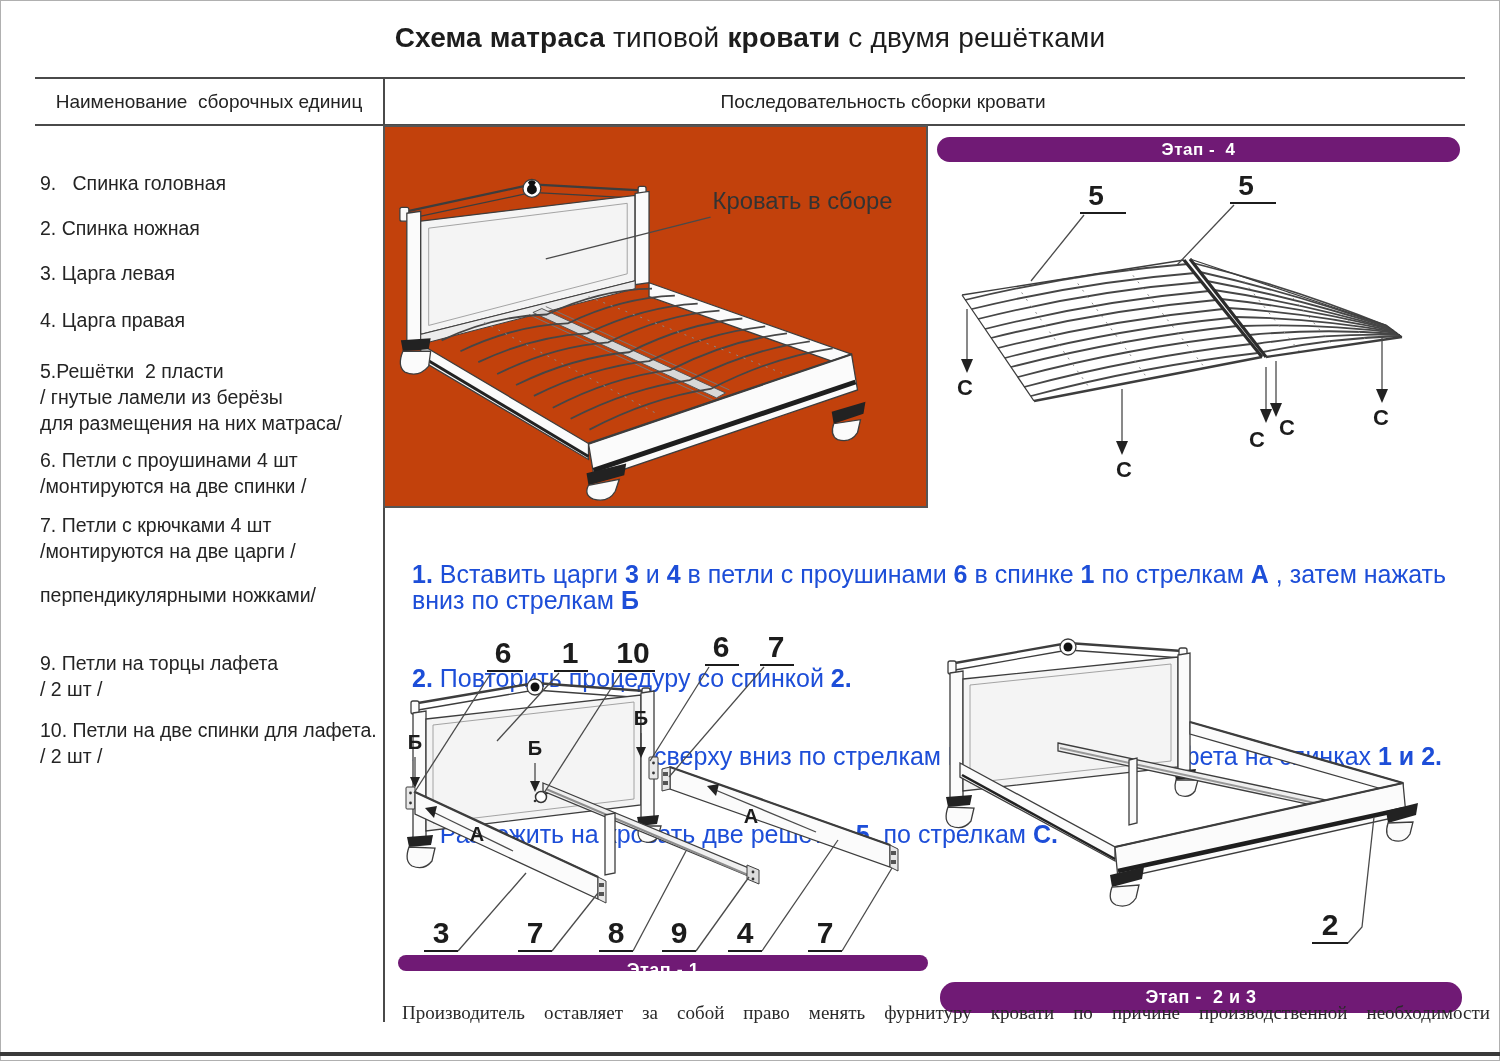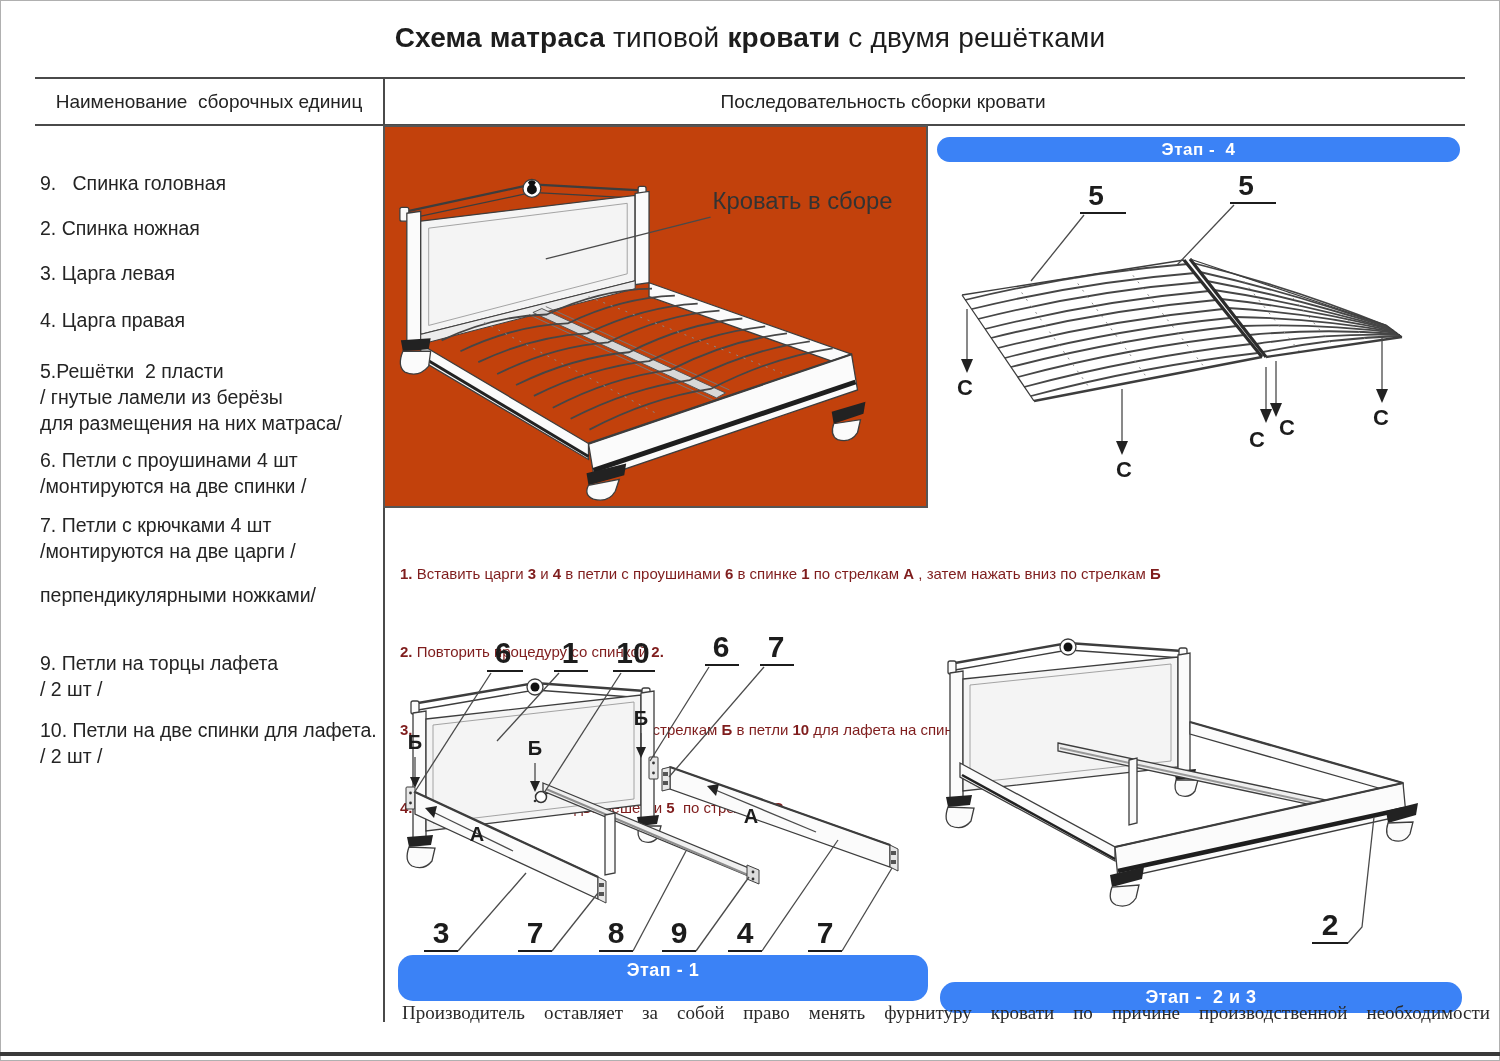--- a/index.html
+++ b/index.html
@@ -7,24 +7,24 @@
         font-family:"Liberation Sans",sans-serif;color:#222;
         box-shadow:inset 0 0 0 1px #b0b0b0;overflow:hidden;margin:0 auto;}
   .abs{position:absolute;}
   .title{top:22px;left:0;width:100%;text-align:center;font-size:28px;color:#1d1d1d;letter-spacing:.2px;}
   .bold{font-weight:bold;}
   .hrule{height:2px;background:#4a4a4a;}
   .vrule{width:2px;background:#4a4a4a;}
   .colhead{font-size:19px;color:#232323;text-align:center;white-space:pre;}
   .list-item{left:40px;width:348px;font-size:19.5px;line-height:26px;color:#242424;white-space:pre-wrap;}
   .bed-box{border:2px solid #555;background:#c2410c;}
-  .banner{background:#3b82f6;border-radius:15px;color:#fff;text-align:center;white-space:pre;
+  .banner{background:#701a75;border-radius:15px;color:#fff;text-align:center;white-space:pre;
           font-weight:bold;letter-spacing:.5px;}
   .banner.small{border-radius:13px;}
-  .instr{font-size:15px;line-height:26px;color:#7f1d1d;white-space:pre-wrap;}
+  .instr{font-size:25px;line-height:26px;color:#1d4ed8;white-space:pre-wrap;margin-left:12px;}
   .instr p{margin:0;}
   .instr .b{font-weight:bold;}
   .footer-note{font-size:19px;color:#2a2a2a;text-align:justify;text-align-last:justify;word-spacing:6.5px;}
   .bottom-bar{height:4px;background:#3a3a3a;}
   svg{display:block;}
   svg text{font-family:"Liberation Sans",sans-serif;fill:#1c1c1c;}
   .co{font-size:30px;font-weight:bold;}
   .co-s{font-size:28px;font-weight:bold;}
   .lt{font-size:20px;font-weight:bold;}
   .lt2{font-size:22px;font-weight:bold;}
@@ -285,21 +285,21 @@
       <path class="under" d="M269,326 L303,326"></path>
         <path class="lead" d="M303,326 L356,252"></path>
       <text class="co" x="352" y="318" text-anchor="middle">4</text>
       <path class="under" d="M335,326 L369,326"></path>
         <path class="lead" d="M369,326 L445,215"></path>
       <text class="co" x="432" y="318" text-anchor="middle">7</text>
       <path class="under" d="M415,326 L449,326"></path>
         <path class="lead" d="M449,326 L499,243"></path>
     </g>
   </svg>
-  <div class="abs banner" style="left:398px;top:955px;width:530px;height:46px;font-size:18px;line-height:31px;">Этап - 1</div>
+  <div class="abs banner" style="left:398px;top:955px;width:530px;height:16px;font-size:18px;line-height:31px;">Этап - 1</div>
 
   <svg class="abs" style="left:938px;top:625px;" width="540" height="328" viewBox="0 0 540 328">
     <g>
       <path class="ln2" d="M17,38 L130,18 L244,26"></path>
       <path class="ln" d="M17,45 L130,25 L244,33"></path>
       <rect x="10" y="36" width="8" height="13" rx="2" class="wood"></rect>
       <rect x="241" y="23" width="8" height="12" rx="2" class="wood"></rect>
       <circle cx="130" cy="22" r="8" fill="#fff" stroke="#3d3d3d" stroke-width="1.3"></circle>
       <circle cx="130" cy="22" r="4.5" fill="#111"></circle>
       <polygon class="wood" points="12,48 25,46 25,172 12,174"></polygon>

